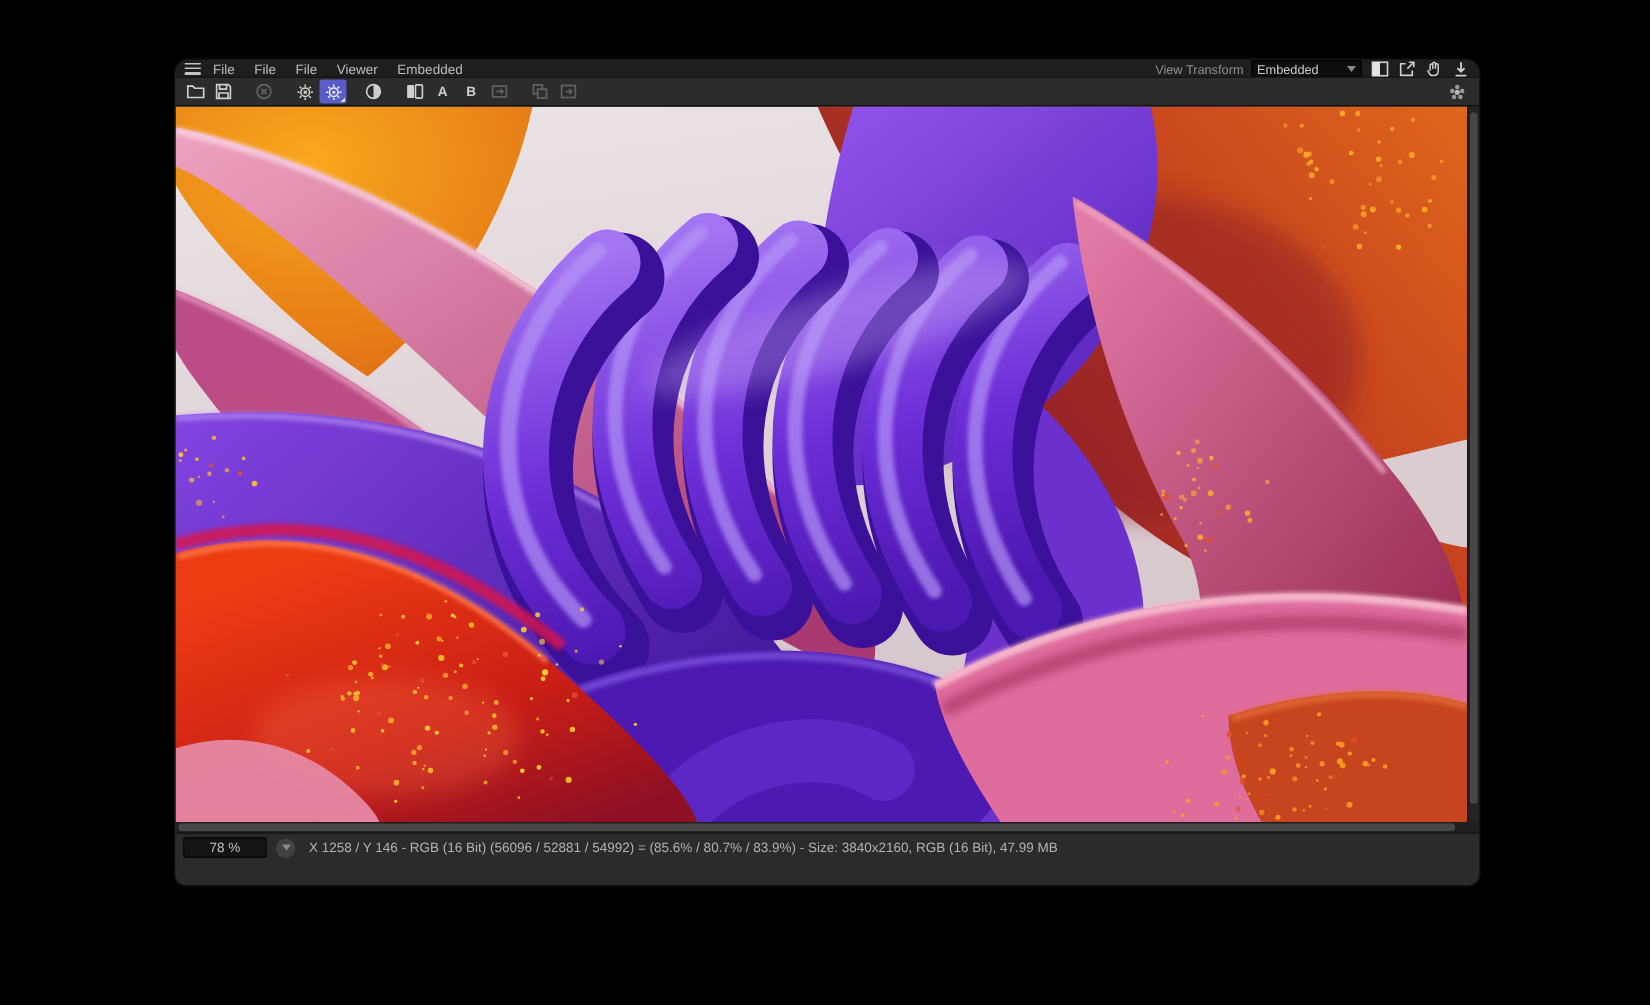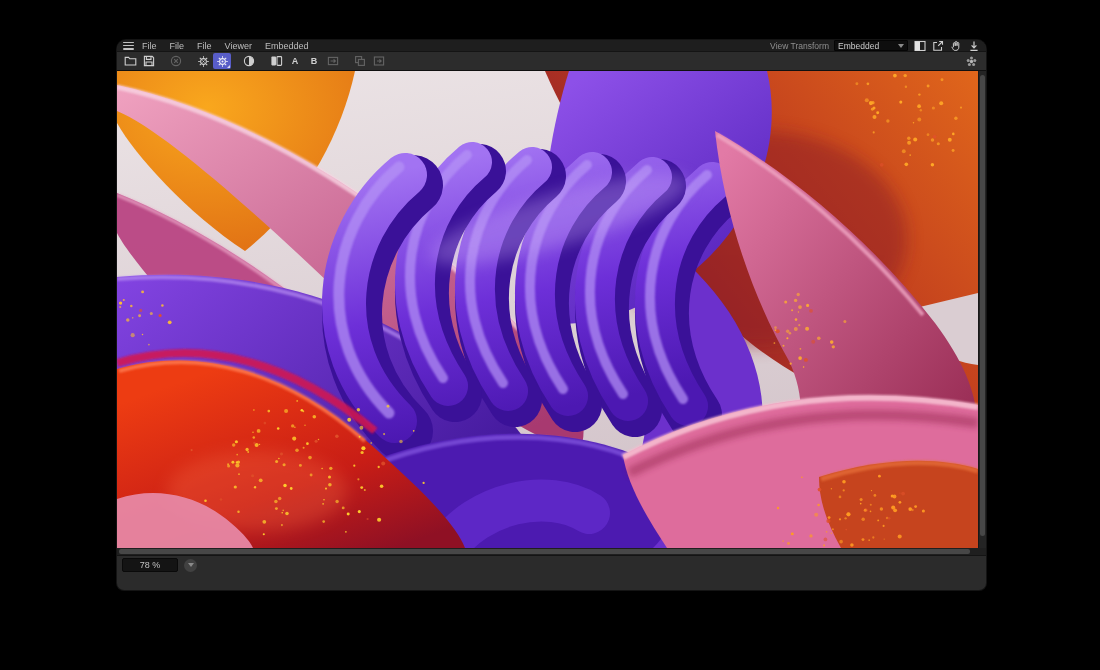--- a/index.html
+++ b/index.html
@@ -591,16 +591,17 @@
         <div class="thumb"></div>
       </div>
 
     <div class="statusbar">
       <div class="zoom-field">
         <span>78 %</span>
       </div>
       <div class="zoom-drop">
           <span class="caret"></span>
         </div>
+      <span class="status-text">X 1258 / Y 146 - RGB (16 Bit) (56096 / 52881 / 54992) = (85.6% / 80.7% / 83.9%) - Size: 3840x2160, RGB (16 Bit), 47.99 MB</span>
     </div>
 
   </div>
 </div>
 
 </body></html>

